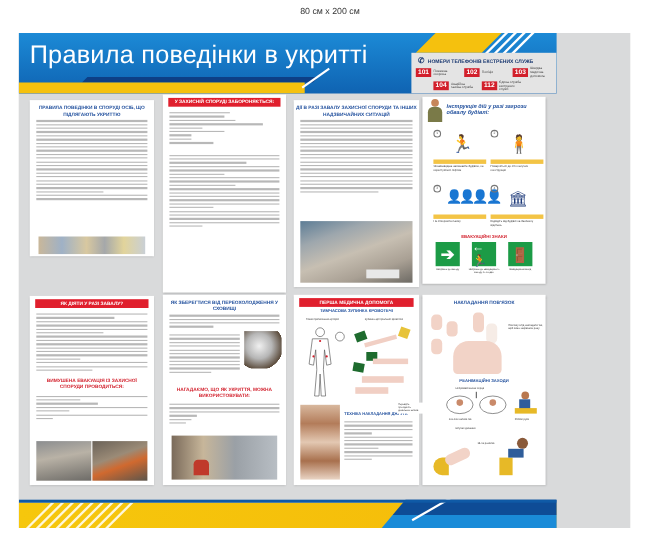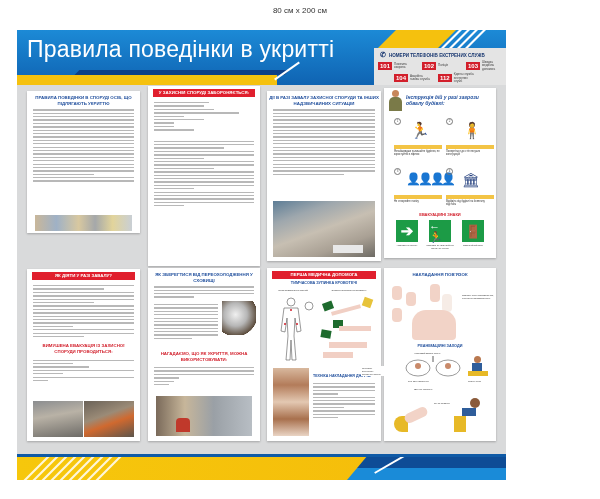--- a/index.html
+++ b/index.html
@@ -1,18 +1,18 @@
 <!DOCTYPE html>
 <html><head>
 <meta charset="utf-8">
 <style>
   html, body { margin:0; padding:0; background:#ffffff; }
   body { width:600px; height:499px; position:relative; overflow:hidden; font-family:"Liberation Sans", sans-serif; }
   .caption { position:absolute; top:6px; left:0; width:600px; text-align:center; font-size:8px; color:#333; }
-  .poster { position:absolute; left:17px; top:30px; width:489px; height:450px; background:#d9dadb; overflow:hidden; }
+  .poster { position:absolute; left:17px; top:30px; width:556px; height:450px; background:#d9dadb; overflow:hidden; }
   .header { position:absolute; left:0; top:0; width:489px; height:55px; background:linear-gradient(180deg,#1c8ad6 0%,#0f63b2 100%); overflow:hidden; }
   .header .title { position:absolute; left:10px; top:6px; color:#fff; font-size:23px; font-weight:normal; letter-spacing:0.2px; white-space:nowrap; }
   .header .yellow-stripe { position:absolute; left:0; bottom:0; width:260px; height:10px; background:#f5c10e; }
   .header .dark-stripe { position:absolute; left:60px; bottom:10px; width:210px; height:5px; background:#0d3f86; transform:skewX(-45deg); }
   .header .white-line { position:absolute; left:255px; top:40px; width:30px; height:2px; background:#fff; transform:rotate(-35deg); }
   .header .yellow-wedge { position:absolute; left:370px; top:0; width:60px; height:18px; background:#f5c10e; transform:skewX(-45deg); }
   .header .diag { position:absolute; top:0; width:3px; height:24px; background:#fff; transform:skewX(-45deg); }
   .numbers { position:absolute; right:0; top:18px; width:132px; height:37px; background:#e4e4e4; }
   .numbers .hd { display:flex; align-items:center; gap:3px; padding:3px 4px 1px 6px; font-size:4.6px; font-weight:bold; color:#17366f; white-space:nowrap; }
   .numbers .phone { font-size:7px; color:#17366f; }

